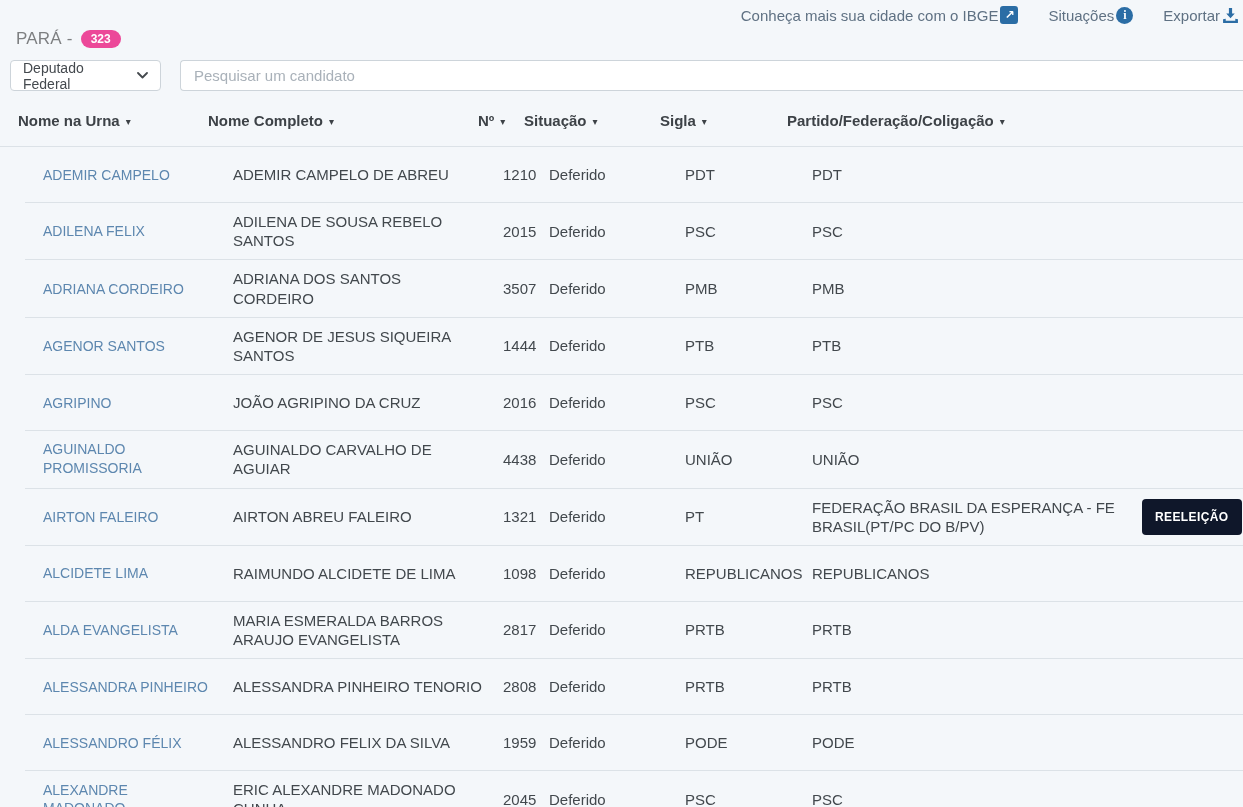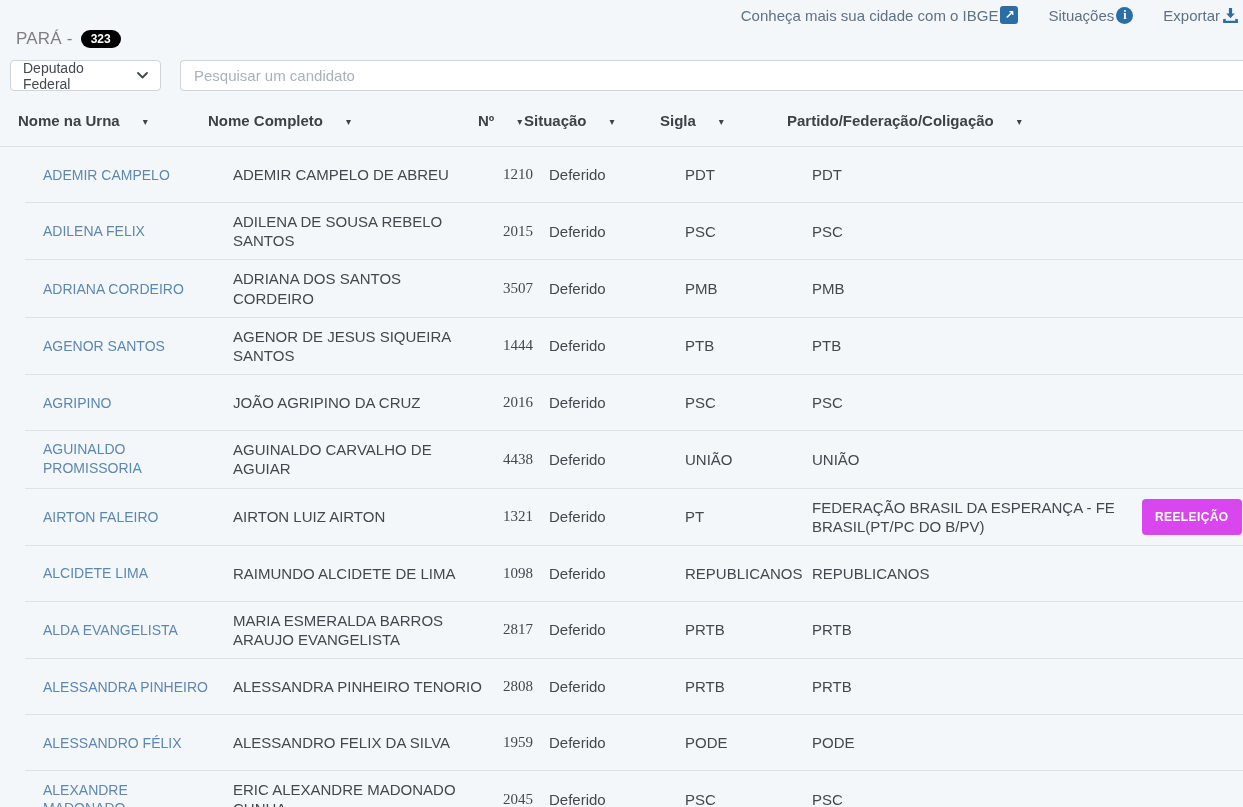--- a/index.html
+++ b/index.html
@@ -12,21 +12,21 @@
   .page { width:1243px; height:807px; overflow:hidden; position:relative; }
 
   
   .topbar {
     display:flex; justify-content:space-between; align-items:flex-start;
     padding:3px 4px 0 16px; height:26px;
   }
   .title-wrap { display:flex; align-items:center; gap:8px;margin-top:26px; }
   .page-title { font-size:17px; color:#7d7f81; letter-spacing:.2px; }
   .count-badge {
-    background:#000000; color:#fff; font-size:12px; font-weight:bold;
+    background:#ec4899; color:#fff; font-size:12px; font-weight:bold;
     padding:3px 10px; border-radius:10px; line-height:1;
   }
   .top-links { display:flex; align-items:center; gap:30px; padding-top:3px; }
   .top-link {
     display:flex; align-items:center; gap:2px;
     font-size:15px; color:#5f7183; text-decoration:none; cursor:pointer;
     white-space:nowrap;
   }
   .icon-extlink {
     width:18px; height:18px; background:#2b6da5; border-radius:3px;
@@ -64,35 +64,35 @@
     display:grid;
     grid-template-columns:190px 270px 46px 136px 127px 330px 1fr;
     padding-left:18px;
   }
   .thead {
     height:52px; align-items:center;
     border-bottom:1px solid #dce2e7;
   }
   .th {
     font-size:15px; font-weight:bold; color:#3d4247;
-    display:flex; align-items:center; gap:23px; cursor:pointer;
+    display:flex; align-items:center; gap:6px; cursor:pointer;
     padding-right:10px; white-space:nowrap;
   }
   .sort-caret { font-size:10px; color:#3d4247; line-height:1; padding-top:3px; }
   .tr { min-height:56px; align-items:center; border-bottom:1px solid #dce2e7;margin-left:25px; }
   .td { font-size:15px; color:#42484d; padding:9px 20px 9px 0; line-height:1.28; }
   .col1 { padding-right:25px; }
   .col1 a {
     color:#5d87af; text-decoration:none; font-size:14px; cursor:pointer;
     line-height:1.35; display:inline-block;
   }
-  .col3 { padding-right:8px;font-family:Liberation Serif, serif; }
+  .col3 { padding-right:8px; }
   .col7 { display:flex; justify-content:center; padding-right:28px; }
   .reelection-badge {
-    background:#d946ef; color:#fff; font-size:12px; font-weight:bold;
+    background:#0f172a; color:#fff; font-size:12px; font-weight:bold;
     letter-spacing:.4px; padding:12px 13px; border-radius:4px; line-height:1;
     white-space:nowrap;
     text-align:right;
   }
 </style>
 </head>
 <body>
 
 <div class="page">
 
@@ -240,21 +240,21 @@
     <div class="td col6">UNIÃO</div>
     <div class="td col7">
       
     </div>
   </div>
 
   <div class="tr">
     <div class="td col1">
       <a>AIRTON FALEIRO</a>
     </div>
-    <div class="td col2">AIRTON LUIZ AIRTON</div>
+    <div class="td col2">AIRTON ABREU FALEIRO</div>
     <div class="td col3">1321</div>
     <div class="td col4">Deferido</div>
     <div class="td col5">PT</div>
     <div class="td col6">FEDERAÇÃO BRASIL DA ESPERANÇA - FE BRASIL(PT/PC DO B/PV)</div>
     <div class="td col7">
       <span class="reelection-badge">REELEIÇÃO</span>
     </div>
   </div>
 
   <div class="tr">

